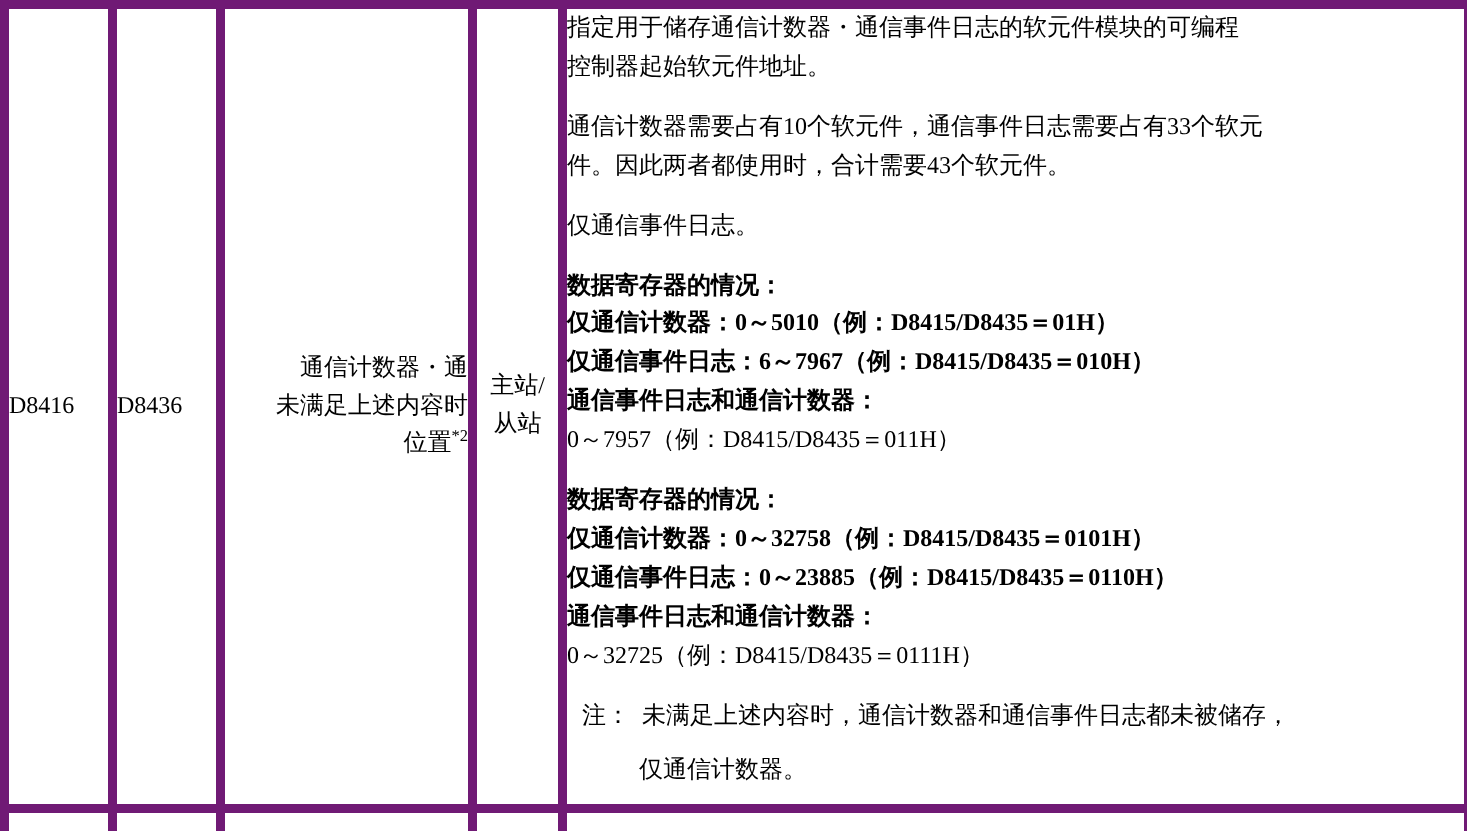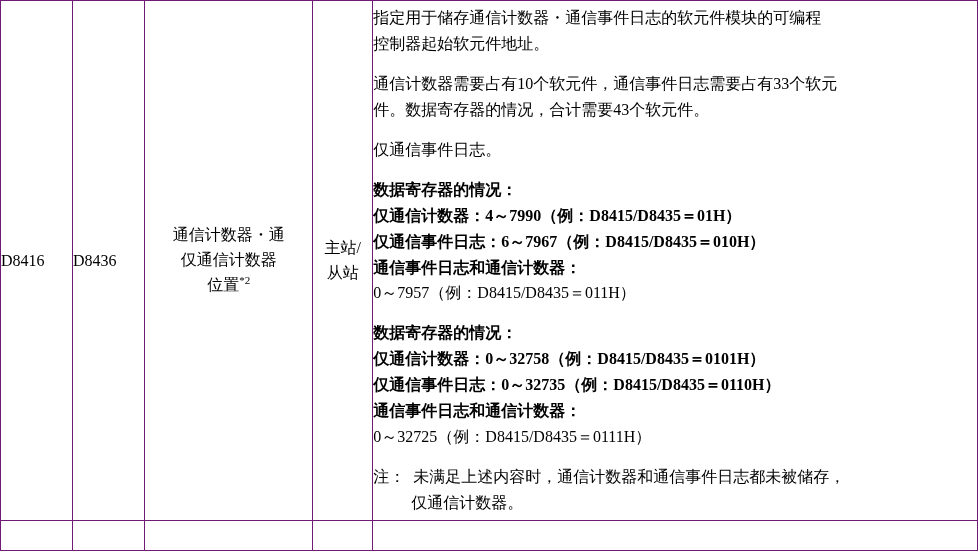--- a/index.html
+++ b/index.html
@@ -17,39 +17,39 @@
     height: 554px;
     overflow: hidden;
     background: #ffffff;
   }
   table.spec-table {
     border-collapse: collapse;
     width: 978px;
     table-layout: fixed;
   }
   table.spec-table td {
-    border: 1px solid #701a75;
+    border: 6px solid #701a75;
     vertical-align: middle;
     padding: 0;
     background: #ffffff;
   }
   
   col.c-dev1 { width: 72px; }
   col.c-dev2 { width: 72px; }
   col.c-name { width: 168px; }
   col.c-role { width: 60px; }
   col.c-desc { width: 604px; }
 
   td.cell-dev1, td.cell-dev2 {
     text-align: left;
     font-size: 16px;
     padding-left: 8px;
   }
   td.cell-name {
-    text-align: center;
+    text-align: right;
     font-size: 16px;
     padding: 8px 10px;
     line-height: 1.55;
   }
   td.cell-role {
     text-align: center;
     font-size: 16px;
     padding: 8px 8px;
     line-height: 1.55;
   }
@@ -65,21 +65,21 @@
     white-space: pre-wrap;
   }
   .desc-para:last-child {
     margin-bottom: 0;
   }
   .desc-para.tight {
     margin-bottom: 0;
     font-weight: bold;
   }
   .note-para {
-    margin: 0;
+    margin: 10px;
     white-space: pre-wrap;
     text-indent: 0;
   }
   .note-indent {
     padding-left: 38px;
   }
   sup.footmark {
     font-size: 11px;
     vertical-align: super;
     line-height: 0;
@@ -99,41 +99,41 @@
       <col class="c-name">
       <col class="c-role">
       <col class="c-desc">
     </colgroup>
     <tbody>
       <tr class="row-main">
         <td class="cell-dev1">D8416</td>
         <td class="cell-dev2">D8436</td>
         <td class="cell-name">
           <span>通信计数器・通</span><br>
-          <span>仅通信计数器</span><br>
+          <span>未满足上述内容时</span><br>
           <span>位置</span><sup class="footmark">*2</sup>
         </td>
         <td class="cell-role">
           <span>主站/</span><br>
           <span>从站</span>
         </td>
         <td class="cell-desc">
           <p class="desc-para">指定用于储存通信计数器・通信事件日志的软元件模块的可编程
 控制器起始软元件地址。</p>
           <p class="desc-para">通信计数器需要占有10个软元件，通信事件日志需要占有33个软元
-件。数据寄存器的情况，合计需要43个软元件。</p>
+件。因此两者都使用时，合计需要43个软元件。</p>
           <p class="desc-para">仅通信事件日志。</p>
           <p class="desc-para tight">数据寄存器的情况：</p>
-          <p class="desc-para tight">仅通信计数器：4～7990（例：D8415/D8435＝01H）</p>
+          <p class="desc-para tight">仅通信计数器：0～5010（例：D8415/D8435＝01H）</p>
           <p class="desc-para tight">仅通信事件日志：6～7967（例：D8415/D8435＝010H）</p>
           <p class="desc-para tight">通信事件日志和通信计数器：</p>
           <p class="desc-para">0～7957（例：D8415/D8435＝011H）</p>
           <p class="desc-para tight">数据寄存器的情况：</p>
           <p class="desc-para tight">仅通信计数器：0～32758（例：D8415/D8435＝0101H）</p>
-          <p class="desc-para tight">仅通信事件日志：0～32735（例：D8415/D8435＝0110H）</p>
+          <p class="desc-para tight">仅通信事件日志：0～23885（例：D8415/D8435＝0110H）</p>
           <p class="desc-para tight">通信事件日志和通信计数器：</p>
           <p class="desc-para">0～32725（例：D8415/D8435＝0111H）</p>
           <p class="note-para">注：  未满足上述内容时，通信计数器和通信事件日志都未被储存，</p>
           <p class="note-para note-indent">仅通信计数器。</p>
         </td>
       </tr>
       <tr class="row-bottom">
         <td class="blank"></td>
         <td class="blank"></td>
         <td class="blank"></td>

